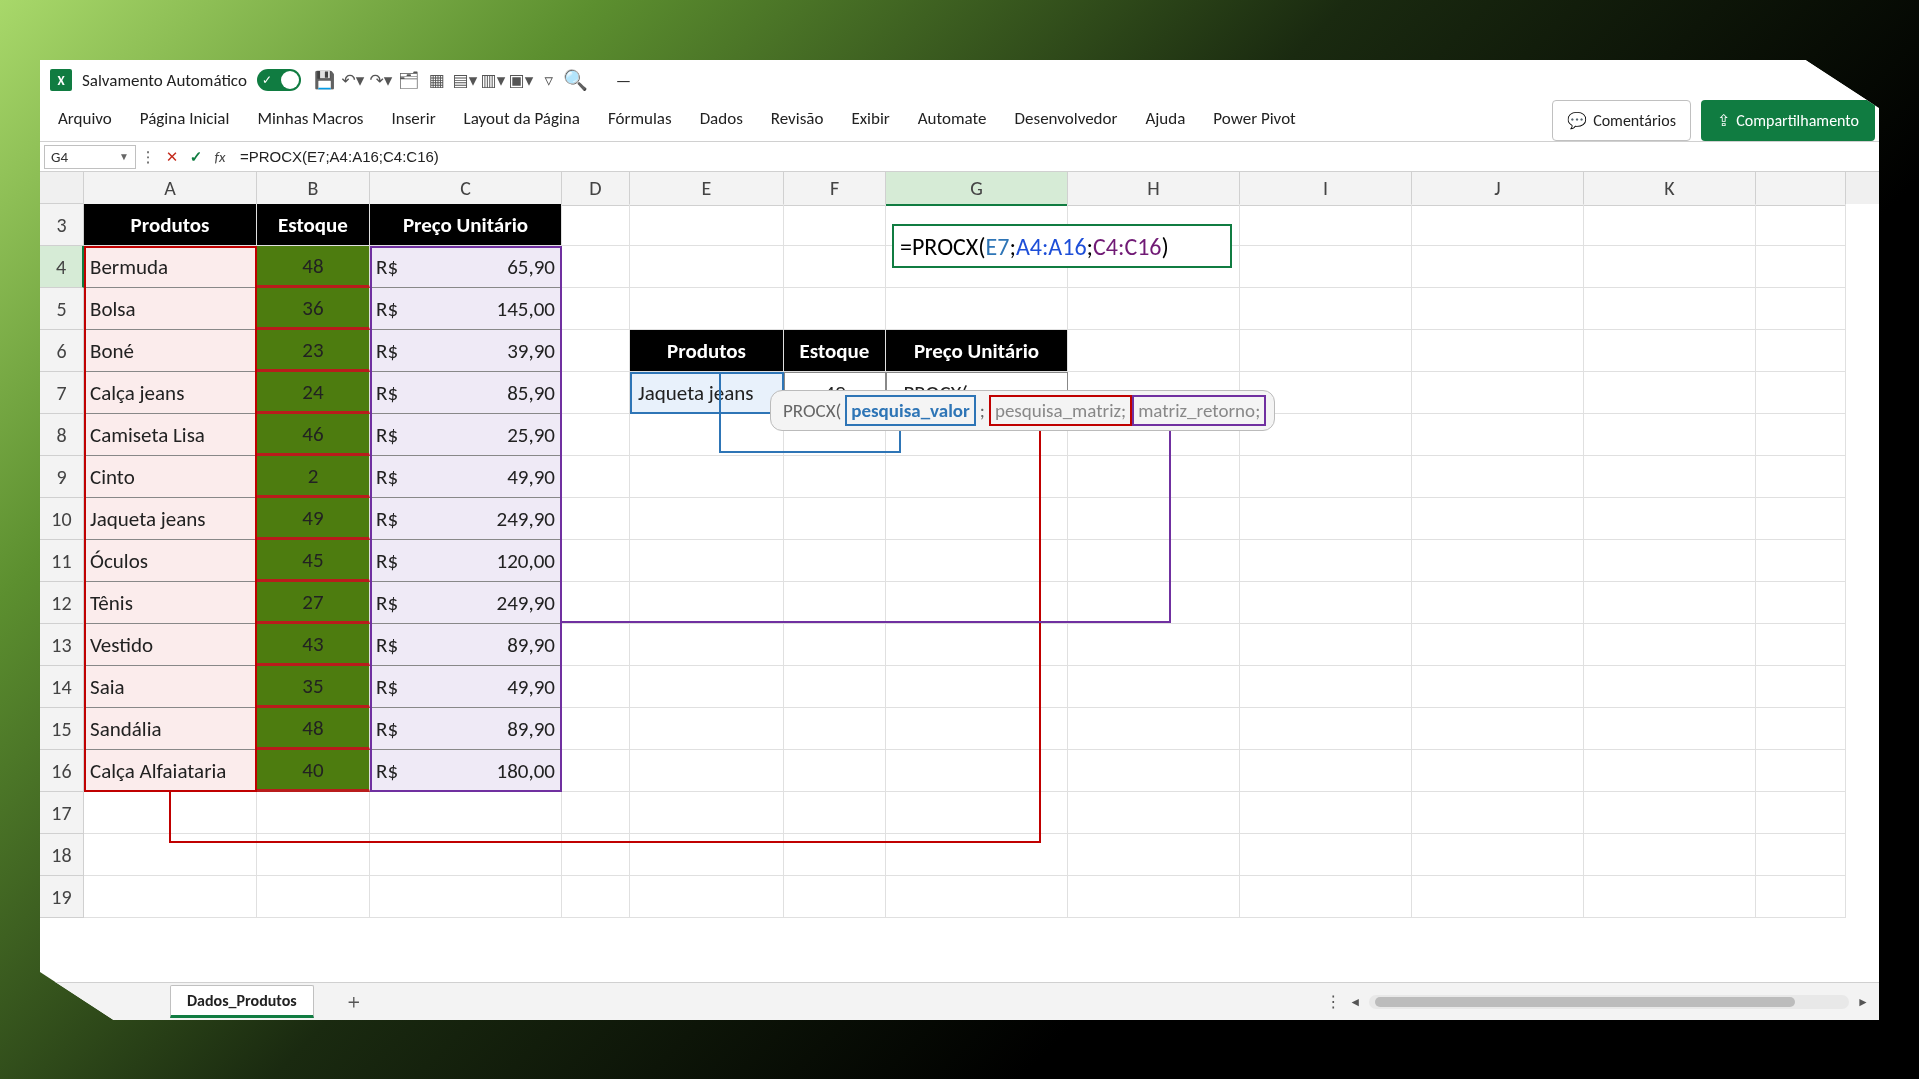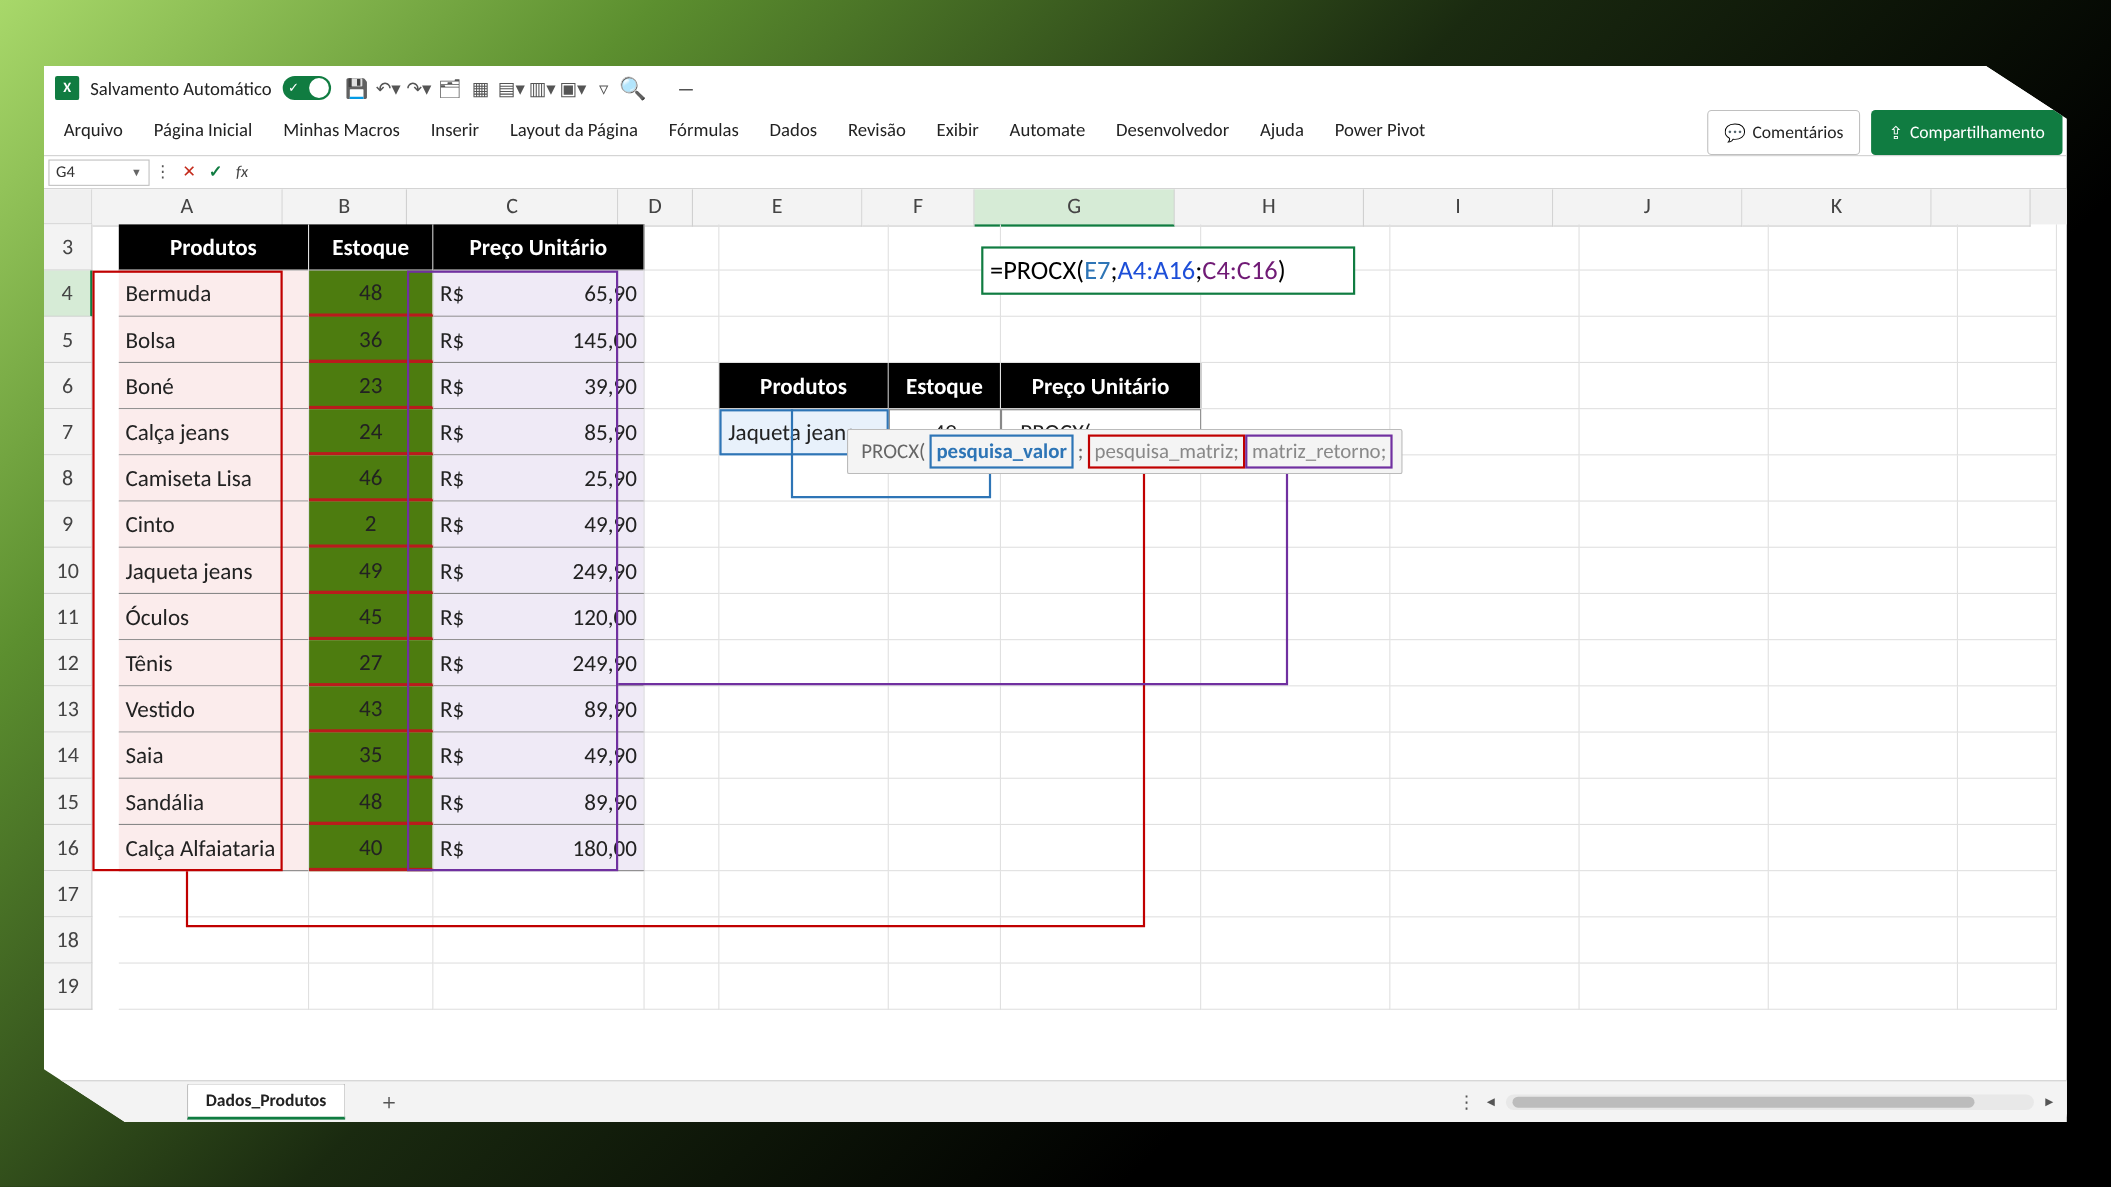--- a/index.html
+++ b/index.html
@@ -124,21 +124,21 @@
     position: absolute; left: 0; top: 32px; width: 44px;
   }
   .rowhdr {
     height: 42px; text-align: center; line-height: 42px;
     font-size: 20px; color: #444;
     border-right: 1px solid #d0d0d0; border-bottom: 1px solid #d0d0d0;
     background: #f3f3f3;
   }
   .rowhdr.active { background: #d6ebd6; border-right: 2px solid #107c41; }
   .cells {
-    position: absolute; left: 44px; top: 32px; right: 0; bottom: 0; padding-left: 24px;
+    position: absolute; left: 44px; top: 32px; right: 0; bottom: 0;
   }
   .row {
     display: grid;
     grid-template-columns: 173px 113px 192px 68px 154px 102px 182px 172px 172px 172px 172px 90px;
     height: 42px;
   }
   .cell {
     border-right: 1px solid #e0e0e0; border-bottom: 1px solid #e0e0e0;
     font-size: 21px; color: #222;
     display: flex; align-items: center;
@@ -168,21 +168,21 @@
     font-size: 24px; background: #fff;
   }
   .f-blk { color: #000; }
   .f-blue { color: #2e75b6; }
   .f-red { color: #1d4ed8; }
   .f-purple { color: #701a75; }
   
   .tooltip-box {
     position: absolute;
     left: 730px; top: 218px;
-    border: 1px solid #bbb; border-radius: 2px;
+    border: 1px solid #bbb; border-radius: 12px;
     background: #f4f4f4;
     display: flex; align-items: center;
     padding: 4px 8px; font-size: 19px; color: #666;
     z-index: 20;
   }
   .tt-seg { padding: 2px 4px; }
   .tt-boxed-blue { border: 2px solid #2e75b6; color: #2e75b6; font-weight: bold; }
   .tt-boxed-red  { border: 2px solid #c00000; color: #888; }
   .tt-boxed-purple{ border: 2px solid #7030a0; color: #888; }
   
@@ -287,20 +287,21 @@
 
     <div class="fbar">
       <div class="namebox">
         <span>G4</span>
         <span class="chev">▼</span>
       </div>
       <span class="fbar-icon">⋮</span>
       <span class="fbar-icon fbar-x">✕</span>
       <span class="fbar-icon fbar-check">✓</span>
       <span class="fbar-icon fbar-fx">fx</span>
+      <input class="formula-input" value="=PROCX(E7;A4:A16;C4:C16)" style="">
     </div>
 
     <div class="gridwrap">
       <div class="selectall"></div>
       <div class="colhdr-row" id="colhdrs">
           <div class="colhdr">A</div>
           <div class="colhdr">B</div>
           <div class="colhdr">C</div>
           <div class="colhdr">D</div>
           <div class="colhdr">E</div>

